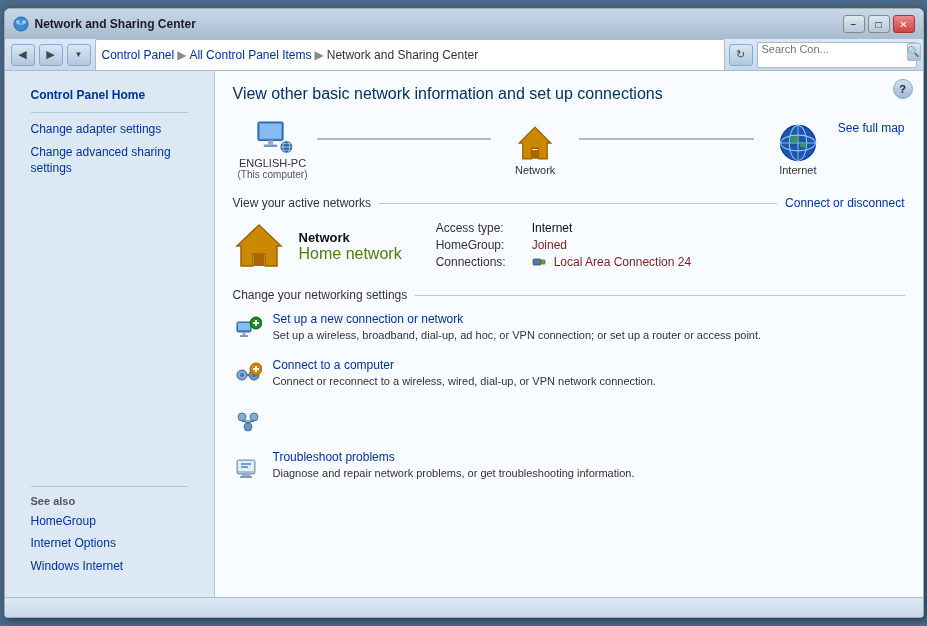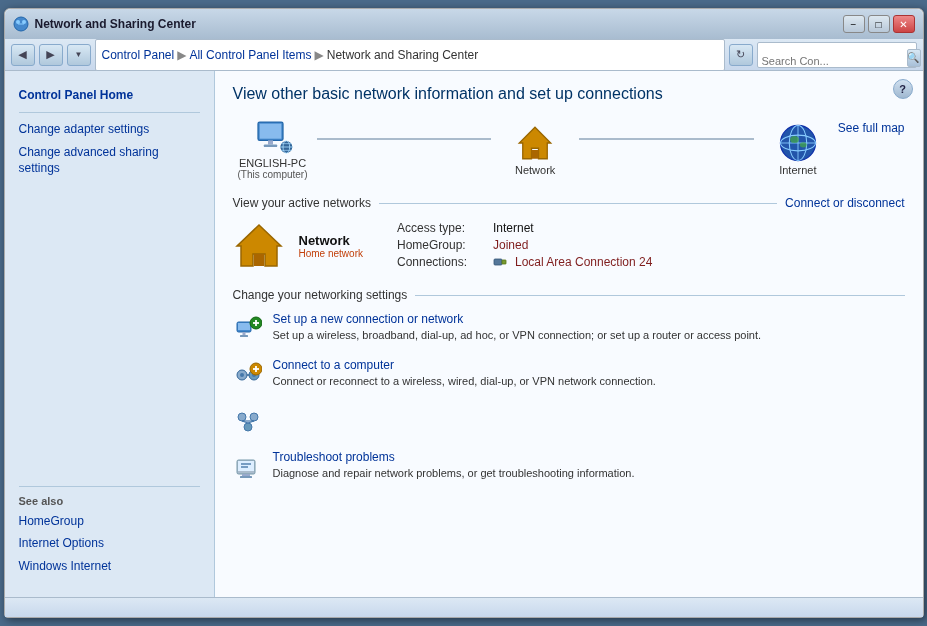--- a/index.html
+++ b/index.html
@@ -92,21 +92,21 @@
       font-size: 12px;
       color: #333;
     }
     .breadcrumb-sep { color: #888; margin: 0 3px; }
     .breadcrumb-link { color: #003399; text-decoration: none; cursor: pointer; }
     .search-bar {
       width: 160px; height: 26px;
       background: white;
       border: 1px solid #aabbcc;
       border-radius: 2px;
-      display: flex; align-items: flex-end;
+      display: flex; align-items: flex-start;
       padding: 0 4px;
       gap: 3px;
     }
     .search-input {
       flex: 1; border: none; outline: none; font-size: 11px; color: #999;
       background: transparent;
     }
     .search-icon-btn {
       width: 18px; height: 18px;
       background: linear-gradient(to bottom, #d8e8f4, #a8c0d8);
@@ -119,21 +119,21 @@
     .main-layout {
       display: flex;
       flex: 1;
       overflow: hidden;
     }
     
     .sidebar {
       width: 210px;
       background: #dce8f4;
       border-right: 1px solid #b0c8dc;
-      padding: 10px 0;
+      padding: 10px 12px;
       display: flex;
       flex-direction: column;
     }
     .sidebar-section {
       padding: 6px 14px;
     }
     .sidebar-link {
       color: #003399;
       text-decoration: none;
       font-size: 12px;
@@ -230,22 +230,22 @@
     .network-info {
       display: flex;
       flex-direction: column;
     }
     .network-name {
       font-weight: bold;
       font-size: 13px;
       color: #111;
     }
     .network-type {
-      font-size: 10px;
-      color: #c2410c;
+      font-size: 16px;
+      color: #4d7c0f;
       cursor: pointer;
     }
     .network-details {
       margin-left: 20px;
     }
     .detail-row {
       display: flex;
       gap: 6px;
       margin-bottom: 3px;
       font-size: 12px;

